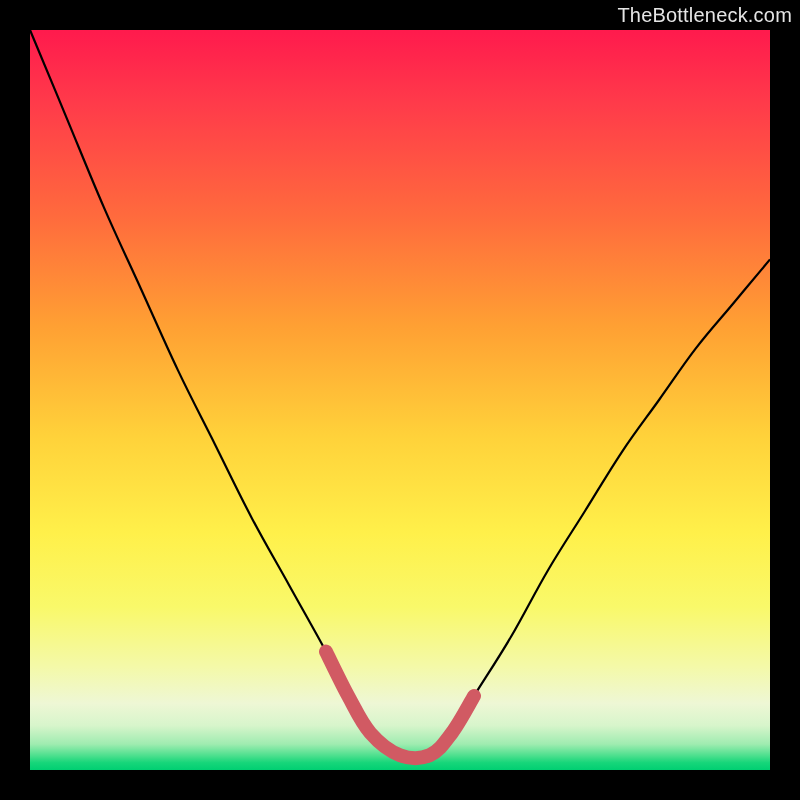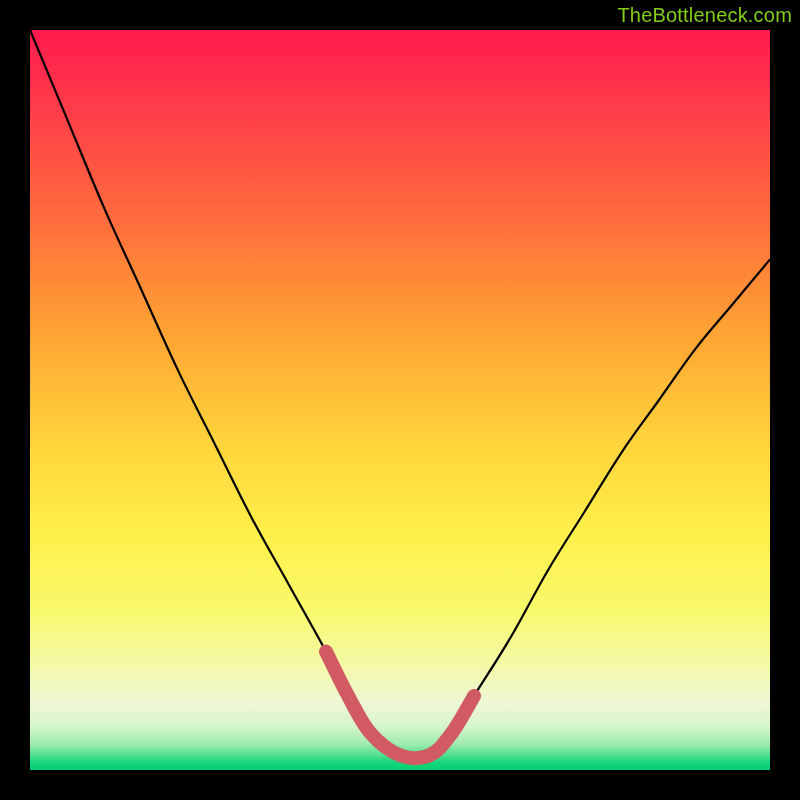--- a/index.html
+++ b/index.html
@@ -44,21 +44,21 @@
       #9fecb0 96.5%,
       #4fe08f 98%,
       #17d67a 99%,
       #00cf72 100%
     );
   }
   .watermark {
     position: absolute;
     top: 4px;
     right: 8px;
-    color: #84cc16;
+    color: #e5e5e5;
     font-size: 20px;
     font-weight: 500;
     letter-spacing: 0.2px;
     user-select: none;
   }
   svg.curve {
     position: absolute;
     left: 0; top: 0;
     width: 100%; height: 100%;
     overflow: visible;

